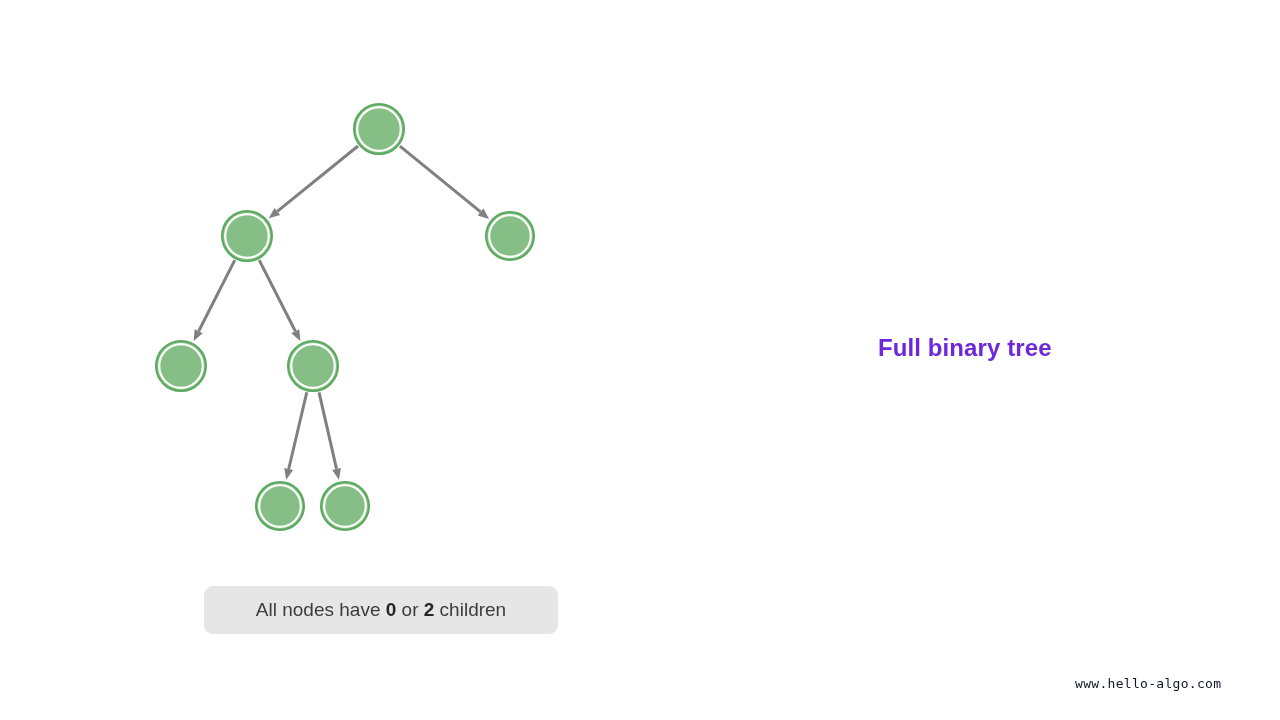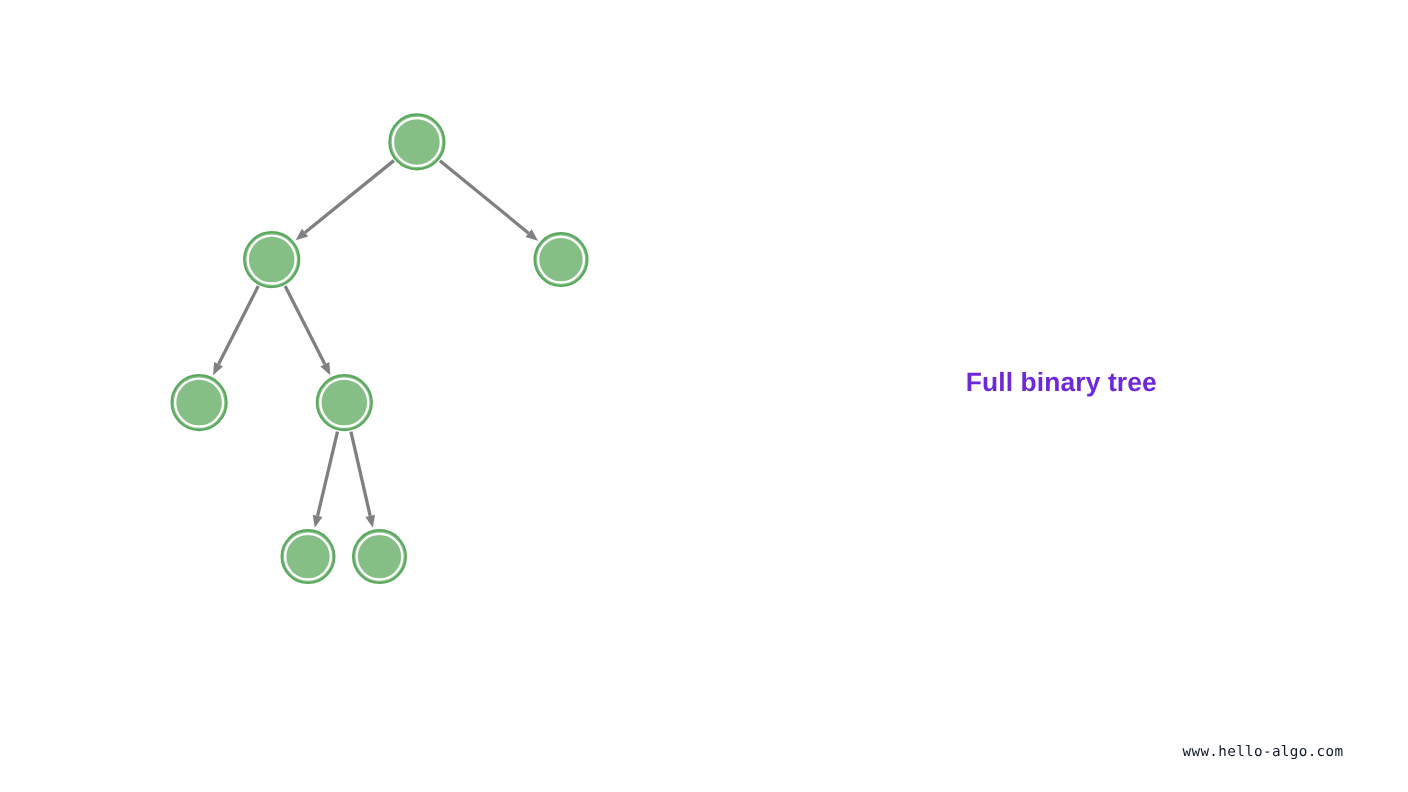--- a/index.html
+++ b/index.html
@@ -132,16 +132,21 @@
         </g>
         <g>
           <circle cx="345" cy="506" r="24" class="tree-node-outer"></circle>
           <circle cx="345" cy="506" r="20.8" class="tree-node-inner"></circle>
         </g>
       </g>
   </svg>
 
   <div id="diagram-title">Full binary tree</div>
 
+  <div id="caption-box">
+    <span id="caption-text">
+      <span>All nodes have </span><b>0</b><span> or </span><b>2</b><span> children</span>
+    </span>
+  </div>
 
   <div id="watermark">www.hello-algo.com</div>
 
 </div>
 
 </body></html>

